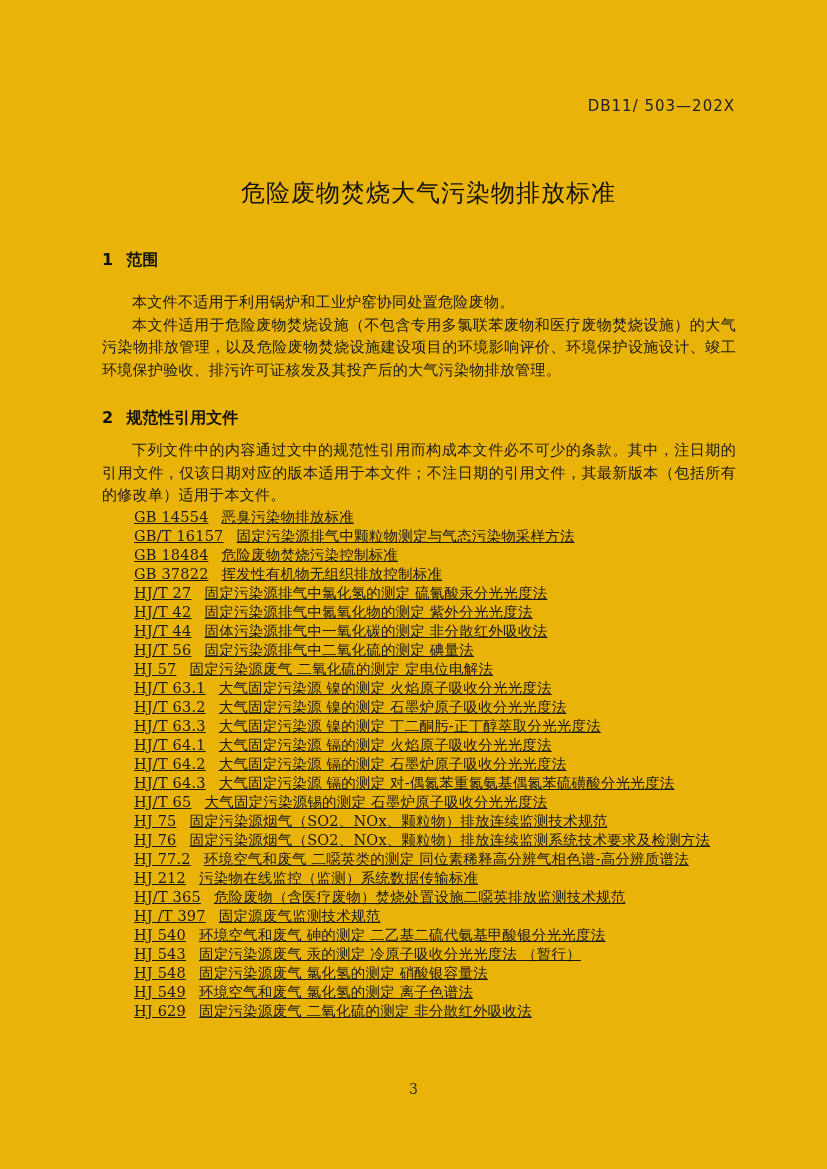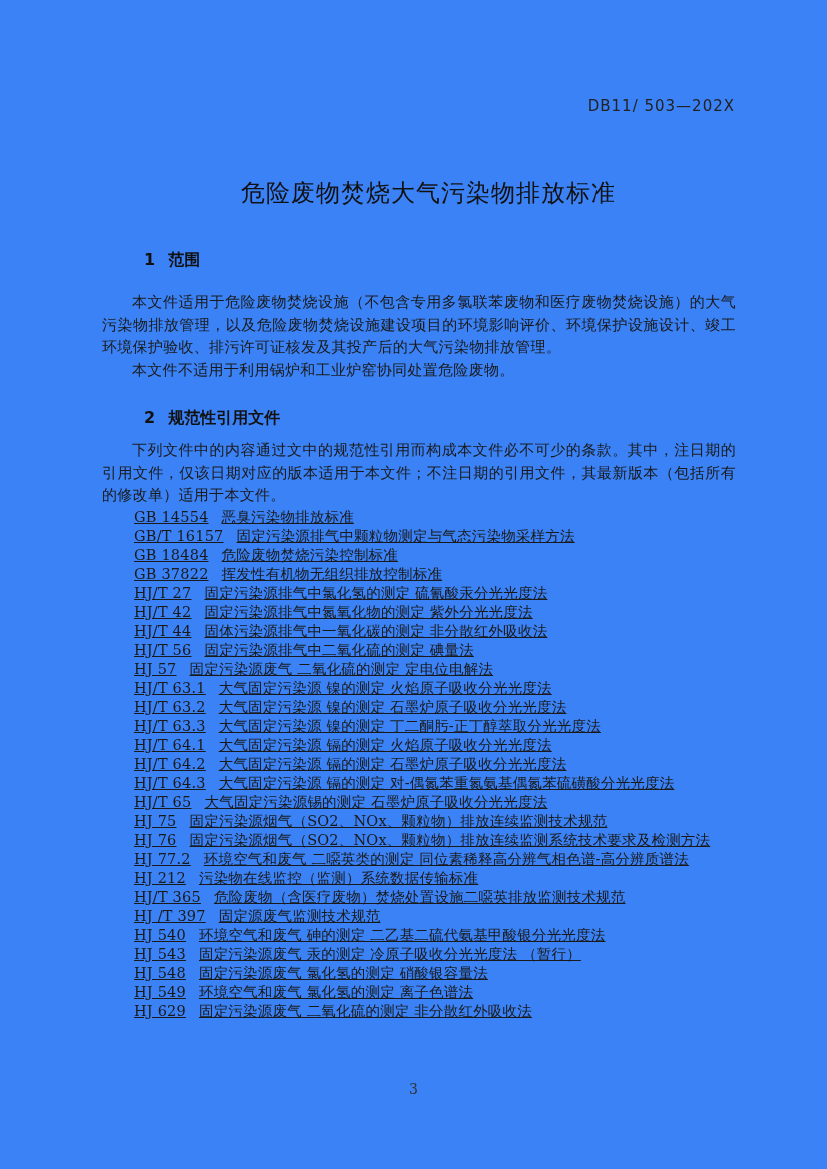--- a/index.html
+++ b/index.html
@@ -1,20 +1,20 @@
 <!DOCTYPE html>
 <html><head>
 <meta charset="utf-8">
 <style>
   html, body { margin: 0; padding: 0; background: #ffffff; }
   .page {
     position: relative;
     width: 827px;
     height: 1169px;
-    background: #3b82f6;
+    background: #eab308;
     overflow: hidden;
     color: #1a1a1a;
     font-family: "DejaVu Serif", "Liberation Serif", serif;
   }
   .doc-number {
     position: absolute;
     top: 97px;
     right: 92px;
     font-family: "DejaVu Sans", "Liberation Sans", sans-serif;
     font-size: 15px;
@@ -39,21 +39,20 @@
     left: 102px;
     top: 250px;
     width: 634px;
   }
   .section-heading {
     font-family: "DejaVu Sans", "Liberation Sans", sans-serif;
     font-weight: bold;
     font-size: 16px;
     line-height: 20px;
     color: #111111;
-    margin-left: 42px;
   }
   .sec-num { margin-right: 13px; }
   .section-scope .paragraphs { margin-top: 21px; }
   .section-refs { margin-top: 27px; }
   .section-refs .paragraphs { margin-top: 11px; }
   .body-para {
     margin: 0;
     text-indent: 2em;
     font-size: 15px;
     line-height: 22.5px;
@@ -97,23 +96,23 @@
 
   <div class="content">
 
     <div class="section section-scope">
       <div class="section-heading">
         <span class="sec-num">1</span><span class="sec-title">范围</span>
       </div>
       <div class="paragraphs">
 
 
+          <p class="body-para">本文件不适用于利用锅炉和工业炉窑协同处置危险废物。</p>
+
           <p class="body-para">本文件适用于危险废物焚烧设施（不包含专用多氯联苯废物和医疗废物焚烧设施）的大气污染物排放管理，以及危险废物焚烧设施建设项目的环境影响评价、环境保护设施设计、竣工环境保护验收、排污许可证核发及其投产后的大气污染物排放管理。</p>
-
-          <p class="body-para">本文件不适用于利用锅炉和工业炉窑协同处置危险废物。</p>
         </div>
     </div>
 
     <div class="section section-refs">
       <div class="section-heading">
         <span class="sec-num">2</span><span class="sec-title">规范性引用文件</span>
       </div>
       <div class="paragraphs">
 
           <p class="body-para">下列文件中的内容通过文中的规范性引用而构成本文件必不可少的条款。其中，注日期的引用文件，仅该日期对应的版本适用于本文件；不注日期的引用文件，其最新版本（包括所有的修改单）适用于本文件。</p>

